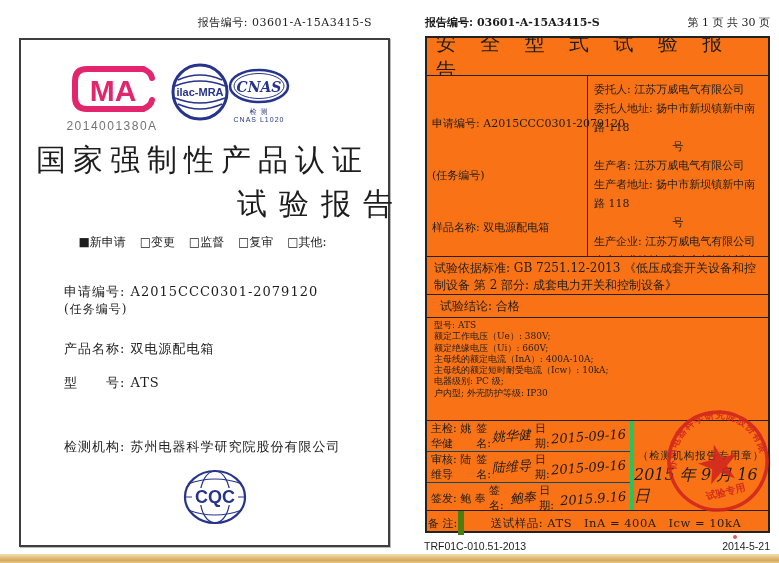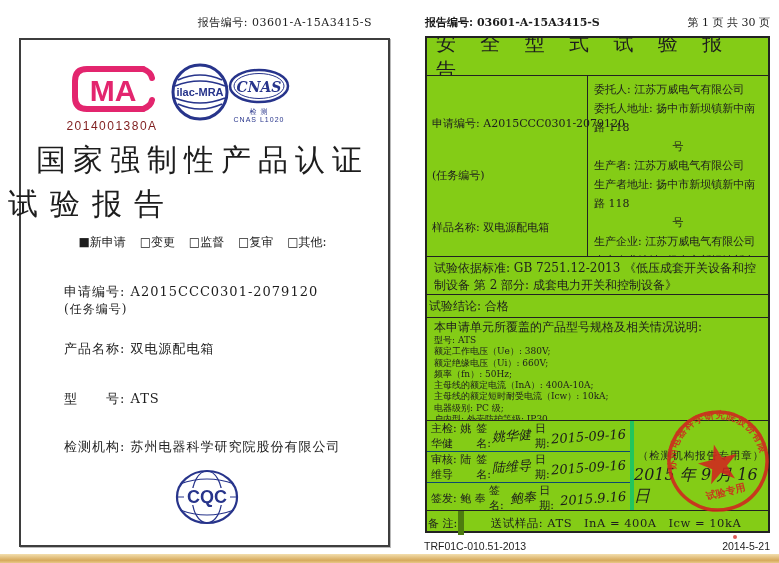--- a/index.html
+++ b/index.html
@@ -11,43 +11,43 @@
   .abs{position:absolute;}
   
   .lp-border{left:19px;top:38px;width:367px;height:505px;border:2px solid #3e3e3e;box-shadow:1px 1px 0 #b9b9b9;}
   .lp-head{top:15px;left:140px;width:232px;text-align:right;font-size:11px;letter-spacing:.5px;}
   .logo-cma{left:60px;top:64px;width:104px;text-align:center;}
   .cma-num{font-size:12px;letter-spacing:1.5px;margin-top:1px;font-family:"Liberation Sans",sans-serif;}
   .logo-ilac{left:170px;top:62px;}
   .logo-cnas{left:228px;top:68px;width:62px;text-align:center;}
   .cnas-sub{font-size:7px;line-height:8px;letter-spacing:1px;font-family:"Liberation Sans",sans-serif;}
   .lp-title1{top:140px;left:0;width:405px;text-align:center;font-size:30px;letter-spacing:7px;}
-  .lp-title2{top:184px;left:8px;width:405px;text-align:left;font-size:30px;letter-spacing:12px;}
+  .lp-title2{top:184px;left:0;width:405px;text-align:right;font-size:30px;letter-spacing:12px;}
   .lp-checks{top:234px;left:0;width:405px;text-align:center;font-size:12px;}
   .lp-checks span{margin:0 5px;}
   .lp-f{left:64px;font-size:13px;letter-spacing:1px;}
   .lp-f.small{font-size:12px;}
-  .logo-cqc{left:174px;top:468px;}
+  .logo-cqc{left:182px;top:468px;}
   
   .strip{left:0;top:554px;width:779px;height:9px;background:linear-gradient(#f3dfae,#d6a95c 70%,#e8c887);}
   .foot-l{left:392px;top:540px;font-size:10.5px;font-family:"Liberation Sans",sans-serif;margin-left:32px;}
   .foot-r{top:540px;left:640px;width:130px;text-align:right;font-size:10.5px;font-family:"Liberation Sans",sans-serif;}
   .red-dot{left:733px;top:535px;width:4px;height:4px;border-radius:50%;background:#d1251f;opacity:.75;}
   
   .rp-head-l{top:15px;left:425px;font-size:11px;font-weight:bold;}
   .rp-head-r{top:15px;left:640px;width:130px;text-align:right;font-size:11px;}
-  .rtable{left:425px;top:36px;width:345px;height:497px;border:2px solid #222;box-sizing:border-box;background:#84cc16;}
+  .rtable{left:425px;top:36px;width:345px;height:497px;border:2px solid #222;box-sizing:border-box;background:#f97316;}
   .row{box-sizing:border-box;border-bottom:1px solid #222;overflow:hidden;}
   .r-title{height:38px;display:flex;align-items:center;justify-content:center;font-size:20px;letter-spacing:9px;padding-left:9px;}
   .r-info{height:181px;display:flex;}
   .info-l{width:160px;box-sizing:border-box;padding:4px 5px;font-size:11px;line-height:17.4px;white-space:pre;}
   .info-r{flex:1;border-left:1px solid #222;box-sizing:border-box;padding:4px 6px;font-size:11px;line-height:19px;}
   .info-r .cont{text-align:center;}
   .r-std{height:38px;padding:3px 7px;font-size:12px;line-height:16.5px;box-sizing:border-box;}
-  .r-con{height:23px;padding:3px 2px;font-size:12px;box-sizing:border-box;}
+  .r-con{height:23px;padding:3px 13px;font-size:12px;box-sizing:border-box;}
   .r-cov{height:103px;padding:2px 7px;box-sizing:border-box;}
   .cov-t{font-size:12px;line-height:15px;}
   .cov-l{font-size:9px;line-height:11.3px;}
   .r-sig{height:90px;display:flex;}
   .sig-col{width:203px;display:flex;flex-direction:column;}
   .sig-row{flex:1;border-bottom:1px solid #0c4a6e;display:flex;align-items:center;font-size:11px;padding:0 4px;box-sizing:border-box;}
   .sig-row:last-child{border-bottom:none;}
   .sig-role{width:72px;}
   .hand{font-style:italic;font-size:13px;display:inline-block;transform:rotate(-4deg);color:#1a1a1a;white-space:nowrap;}
   .stamp-cell{flex:1;border-left:4px solid #22c55e;position:relative;display:flex;flex-direction:column;justify-content:flex-end;align-items:center;padding-bottom:3px;box-sizing:border-box;}
@@ -66,21 +66,21 @@
   <div class="abs lp-head">报告编号: 03601-A-15A3415-S</div>
   <div class="abs lp-border"></div>
 
   <div class="abs logo-cma">
     <svg width="86" height="50" viewBox="0 0 86 50">
       <path d="M74,5 H18 Q6,5 6,17 V33 Q6,45 18,45 H74" fill="none" stroke="#e3256e" stroke-width="6" stroke-linecap="round"></path>
       <path d="M74,5 q8,3 9,9" fill="none" stroke="#e3256e" stroke-width="6" stroke-linecap="round"></path>
       <path d="M74,45 q8,-3 9,-9" fill="none" stroke="#e3256e" stroke-width="6" stroke-linecap="round"></path>
       <text x="44" y="37" text-anchor="middle" font-family="Liberation Sans, sans-serif" font-weight="bold" font-size="30" fill="#e3256e">MA</text>
     </svg>
-    <div class="cma-num" style="color:#7f1d1d">2014001380A</div>
+    <div class="cma-num" style="color:#737373">2014001380A</div>
   </div>
 
   <div class="abs logo-ilac">
     <svg width="60" height="60" viewBox="0 0 60 60">
       <circle cx="30" cy="30" r="27" fill="none" stroke="#27348b" stroke-width="3"></circle>
       <path d="M8,18 Q30,8 52,18" fill="none" stroke="#27348b" stroke-width="1.4"></path>
       <path d="M5,24 Q30,14 55,24" fill="none" stroke="#27348b" stroke-width="1.4"></path>
       <path d="M5,36 Q30,46 55,36" fill="none" stroke="#27348b" stroke-width="1.4"></path>
       <path d="M8,42 Q30,52 52,42" fill="none" stroke="#27348b" stroke-width="1.4"></path>
       <rect x="6" y="25" width="48" height="10" fill="#ffffff"></rect>
@@ -105,21 +105,21 @@
     <span>■新申请</span>
     <span>□变更</span>
     <span>□监督</span>
     <span>□复审</span>
     <span>□其他:</span>
   </div>
 
   <div class="abs lp-f" style="top:283px">申请编号: A2015CCC0301-2079120</div>
   <div class="abs lp-f small" style="top:301px">(任务编号)</div>
   <div class="abs lp-f" style="top:340px">产品名称: 双电源配电箱</div>
-  <div class="abs lp-f" style="top:390px">型　　号: ATS</div>
+  <div class="abs lp-f" style="top:374px">型　　号: ATS</div>
   <div class="abs lp-f" style="top:438px">检测机构: 苏州电器科学研究院股份有限公司</div>
 
   <div class="abs logo-cqc">
     <svg width="66" height="58" viewBox="0 0 66 58">
       <ellipse cx="33" cy="29" rx="30" ry="26" fill="none" stroke="#27348b" stroke-width="2.2"></ellipse>
       <ellipse cx="33" cy="29" rx="15" ry="26" fill="none" stroke="#27348b" stroke-width="1.2"></ellipse>
       <path d="M3,29 H63" stroke="#27348b" stroke-width="1.2"></path>
       <path d="M6,16 Q33,6 60,16" fill="none" stroke="#27348b" stroke-width="1.2"></path>
       <path d="M6,42 Q33,52 60,42" fill="none" stroke="#27348b" stroke-width="1.2"></path>
       <rect x="10" y="20" width="46" height="17" fill="#ffffff"></rect>
@@ -156,25 +156,23 @@
         <div>生产企业: 江苏万威电气有限公司</div>
         <div>生产企业地址: 扬中市新坝镇新中南路</div>
 
       </div>
     </div>
 
     <div class="row r-std">试验依据标准: GB 7251.12-2013 《低压成套开关设备和控制设备 第 2 部分: 成套电力开关和控制设备》</div>
     <div class="row r-con">试验结论: 合格</div>
 
     <div class="row r-cov">
-      <div class="cov-t">本申请单元所覆盖的产品型号规格及相关情况说明:</div>
       <div class="cov-l">型号: ATS</div>
       <div class="cov-l">额定工作电压（Ue）: 380V;</div>
       <div class="cov-l">额定绝缘电压（Ui）: 660V;</div>
-      <div class="cov-l">频率（fn）: 50Hz;</div>
       <div class="cov-l">主母线的额定电流（InA）: 400A-10A;</div>
       <div class="cov-l">主母线的额定短时耐受电流（Icw）: 10kA;</div>
       <div class="cov-l">电器级别: PC 级;</div>
       <div class="cov-l">户内型;  外壳防护等级: IP30</div>
     </div>
 
     <div class="row r-sig">
       <div class="sig-col">
         <div class="sig-row">
           <span class="sig-role">主检: 姚华健</span>

